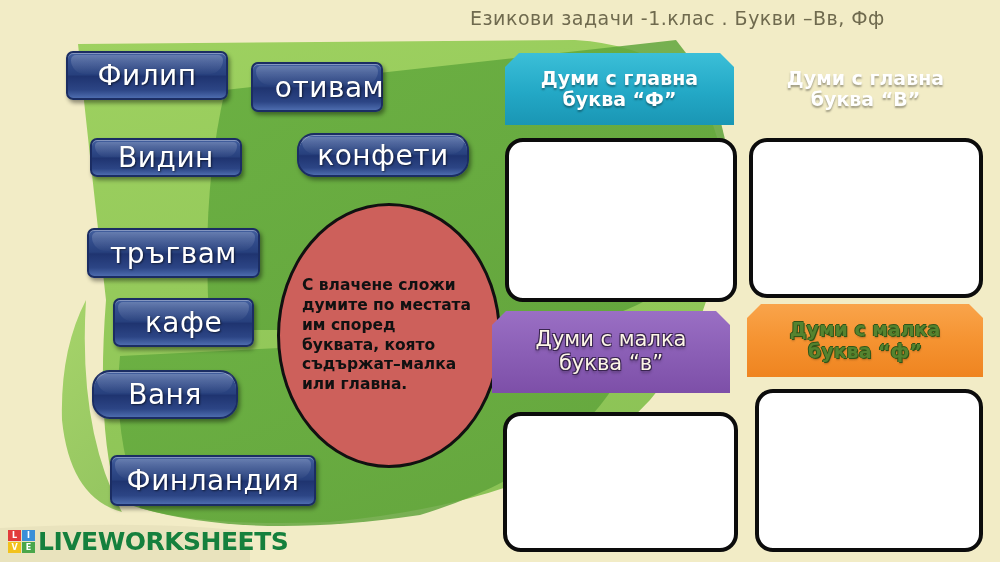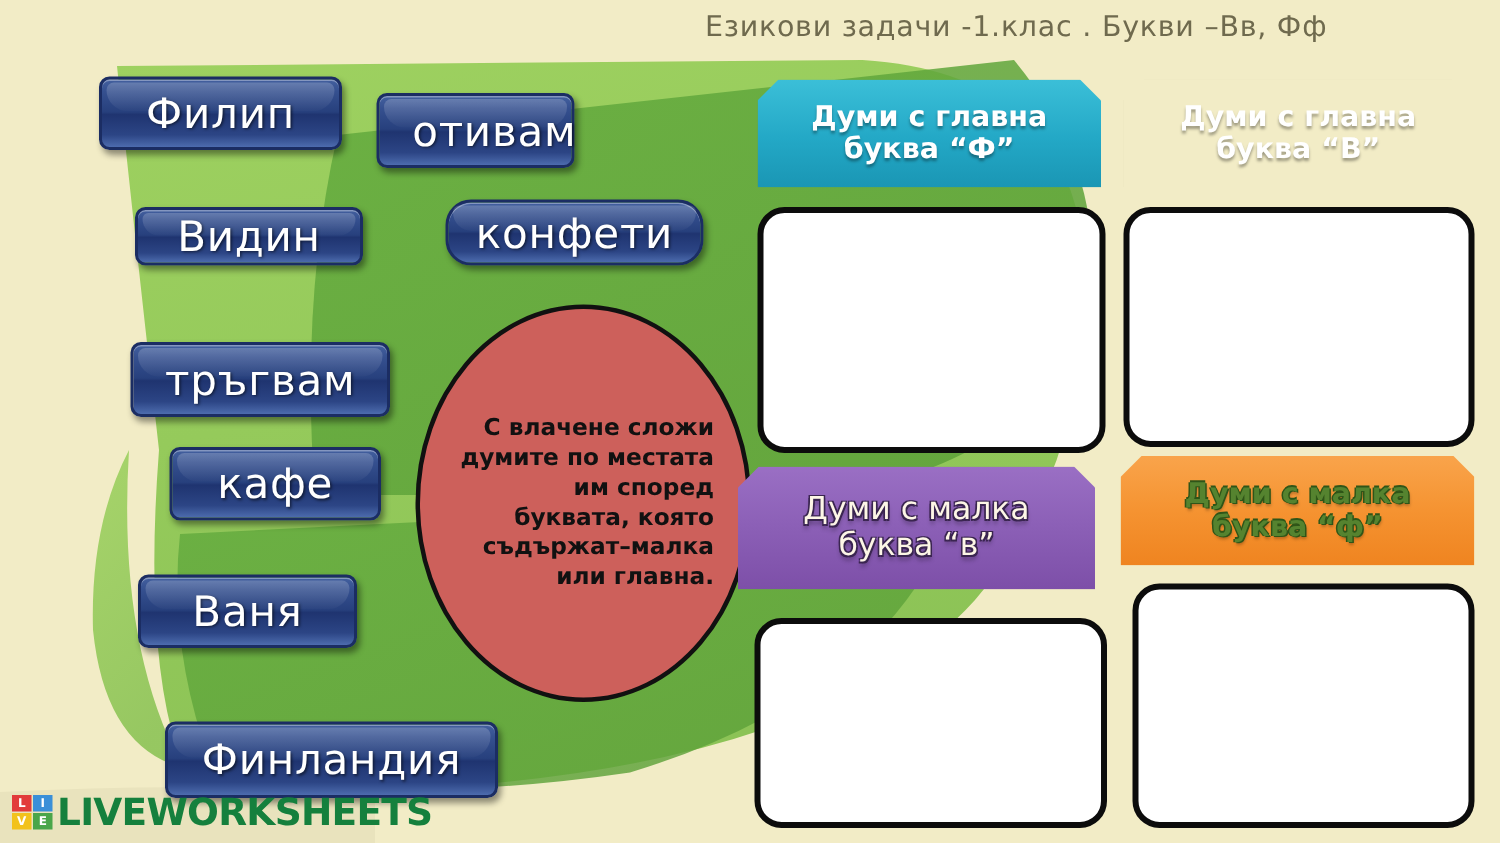--- a/index.html
+++ b/index.html
@@ -87,21 +87,21 @@
     width: 224px;
     height: 265px;
     border-radius: 50%;
     background: #cd605b;
     border: 3px solid #111111;
     box-sizing: border-box;
     display: flex;
     align-items: center;
     justify-content: center;
     padding: 8px 22px;
-    text-align: right;
+    text-align: left;
     color: #111111;
     font-family: "DejaVu Sans", sans-serif;
     font-size: 15.5px;
     font-weight: bold;
     line-height: 1.28;
   }
 
   
   .cat-tab {
     position: absolute;
@@ -216,22 +216,22 @@
 
   <div id="worksheet-title">Езикови задачи -1.клас . Букви –Вв, Фф</div>
 
   <div>
     <div class="word-card" style="left:66px;  top:51px;  width:162px; height:49px;">Филип</div>
     <div class="word-card" style="left:251px; top:62px;  width:132px; height:50px;padding-left:25px;">отивам</div>
     <div class="word-card" style="left:90px;  top:138px; width:152px; height:39px;">Видин</div>
     <div class="word-card" style="left:297px; top:133px; width:172px; height:44px;border-radius:17px;">конфети</div>
     <div class="word-card" style="left:87px;  top:228px; width:173px; height:50px;">тръгвам</div>
     <div class="word-card" style="left:113px; top:298px; width:141px; height:49px;">кафе</div>
-    <div class="word-card" style="left:92px;  top:383px; width:146px; height:49px;">Ваня</div>
-    <div class="word-card" style="left:110px; top:481px; width:222px; height:51px;">Финландия</div>
+    <div class="word-card" style="left:92px;  top:370px; width:146px; height:49px;border-radius:18px;">Ваня</div>
+    <div class="word-card" style="left:110px; top:455px; width:206px; height:51px;">Финландия</div>
   </div>
 
   <div id="instruction-circle">
     <span>С влачене сложи думите по местата им според буквата, която съдържат–малка или главна.</span>
   </div>
 
   <div class="cat-tab teal" style="left:505px; top:53px; width:229px; height:72px;">Думи с главна<br>буква “Ф”</div>
 
   <div class="cat-tab blue" style="left:749px; top:53px; width:233px; height:72px;">Думи с главна<br>буква “В”</div>
 

